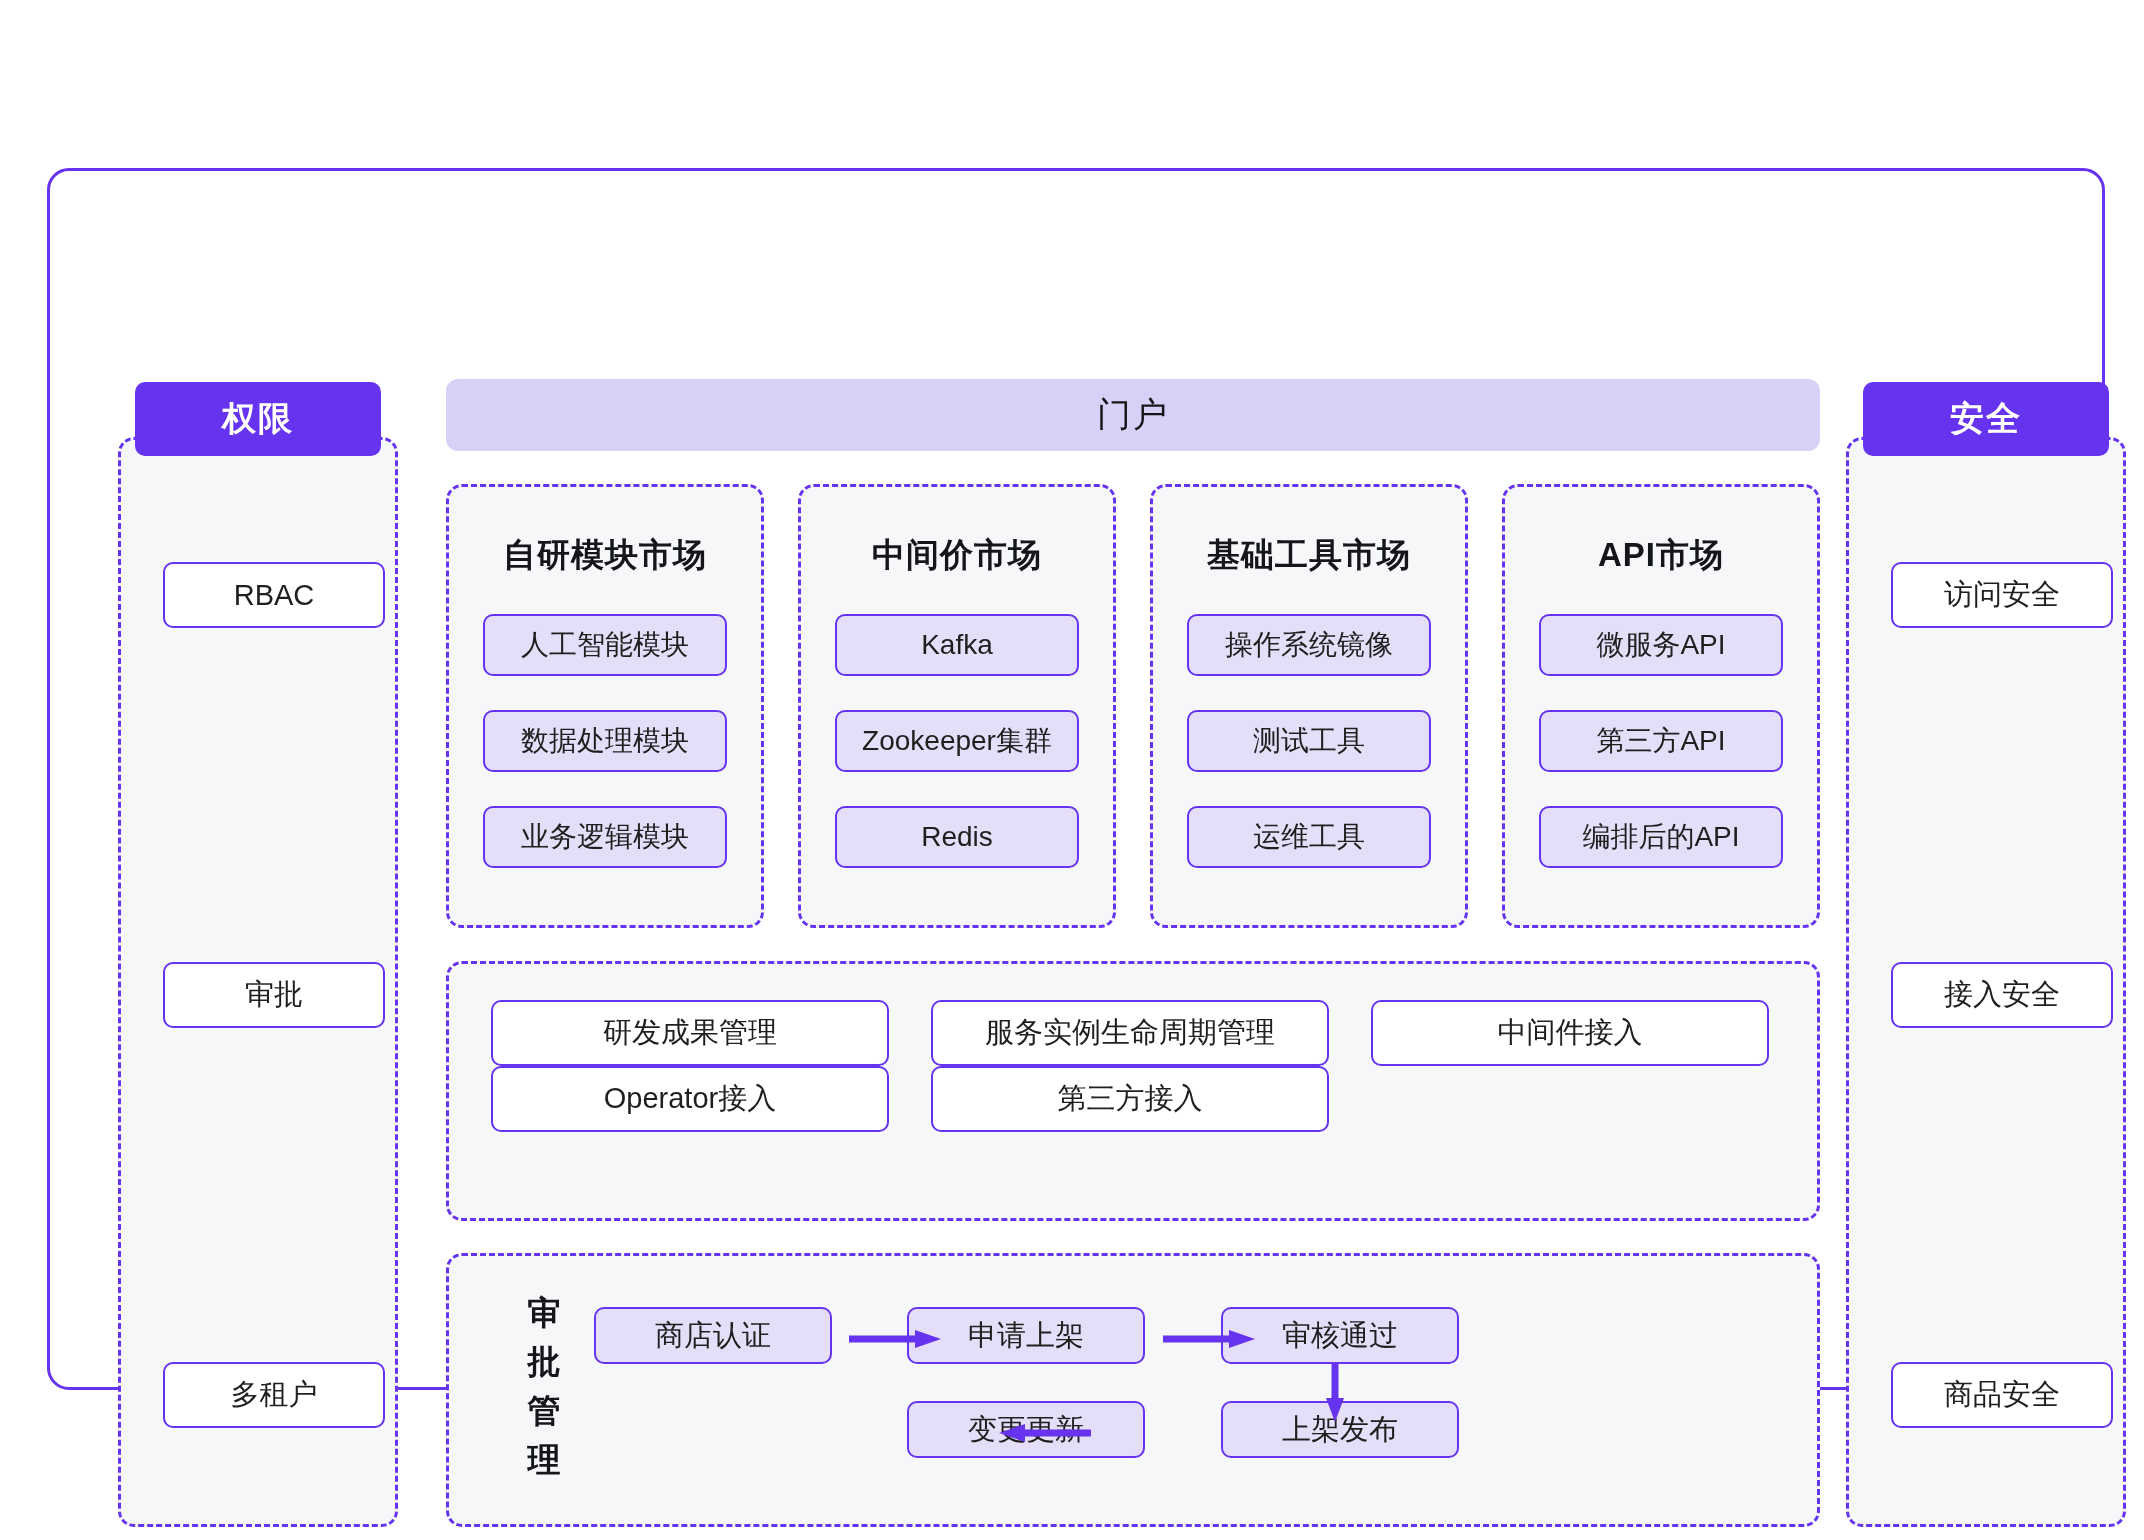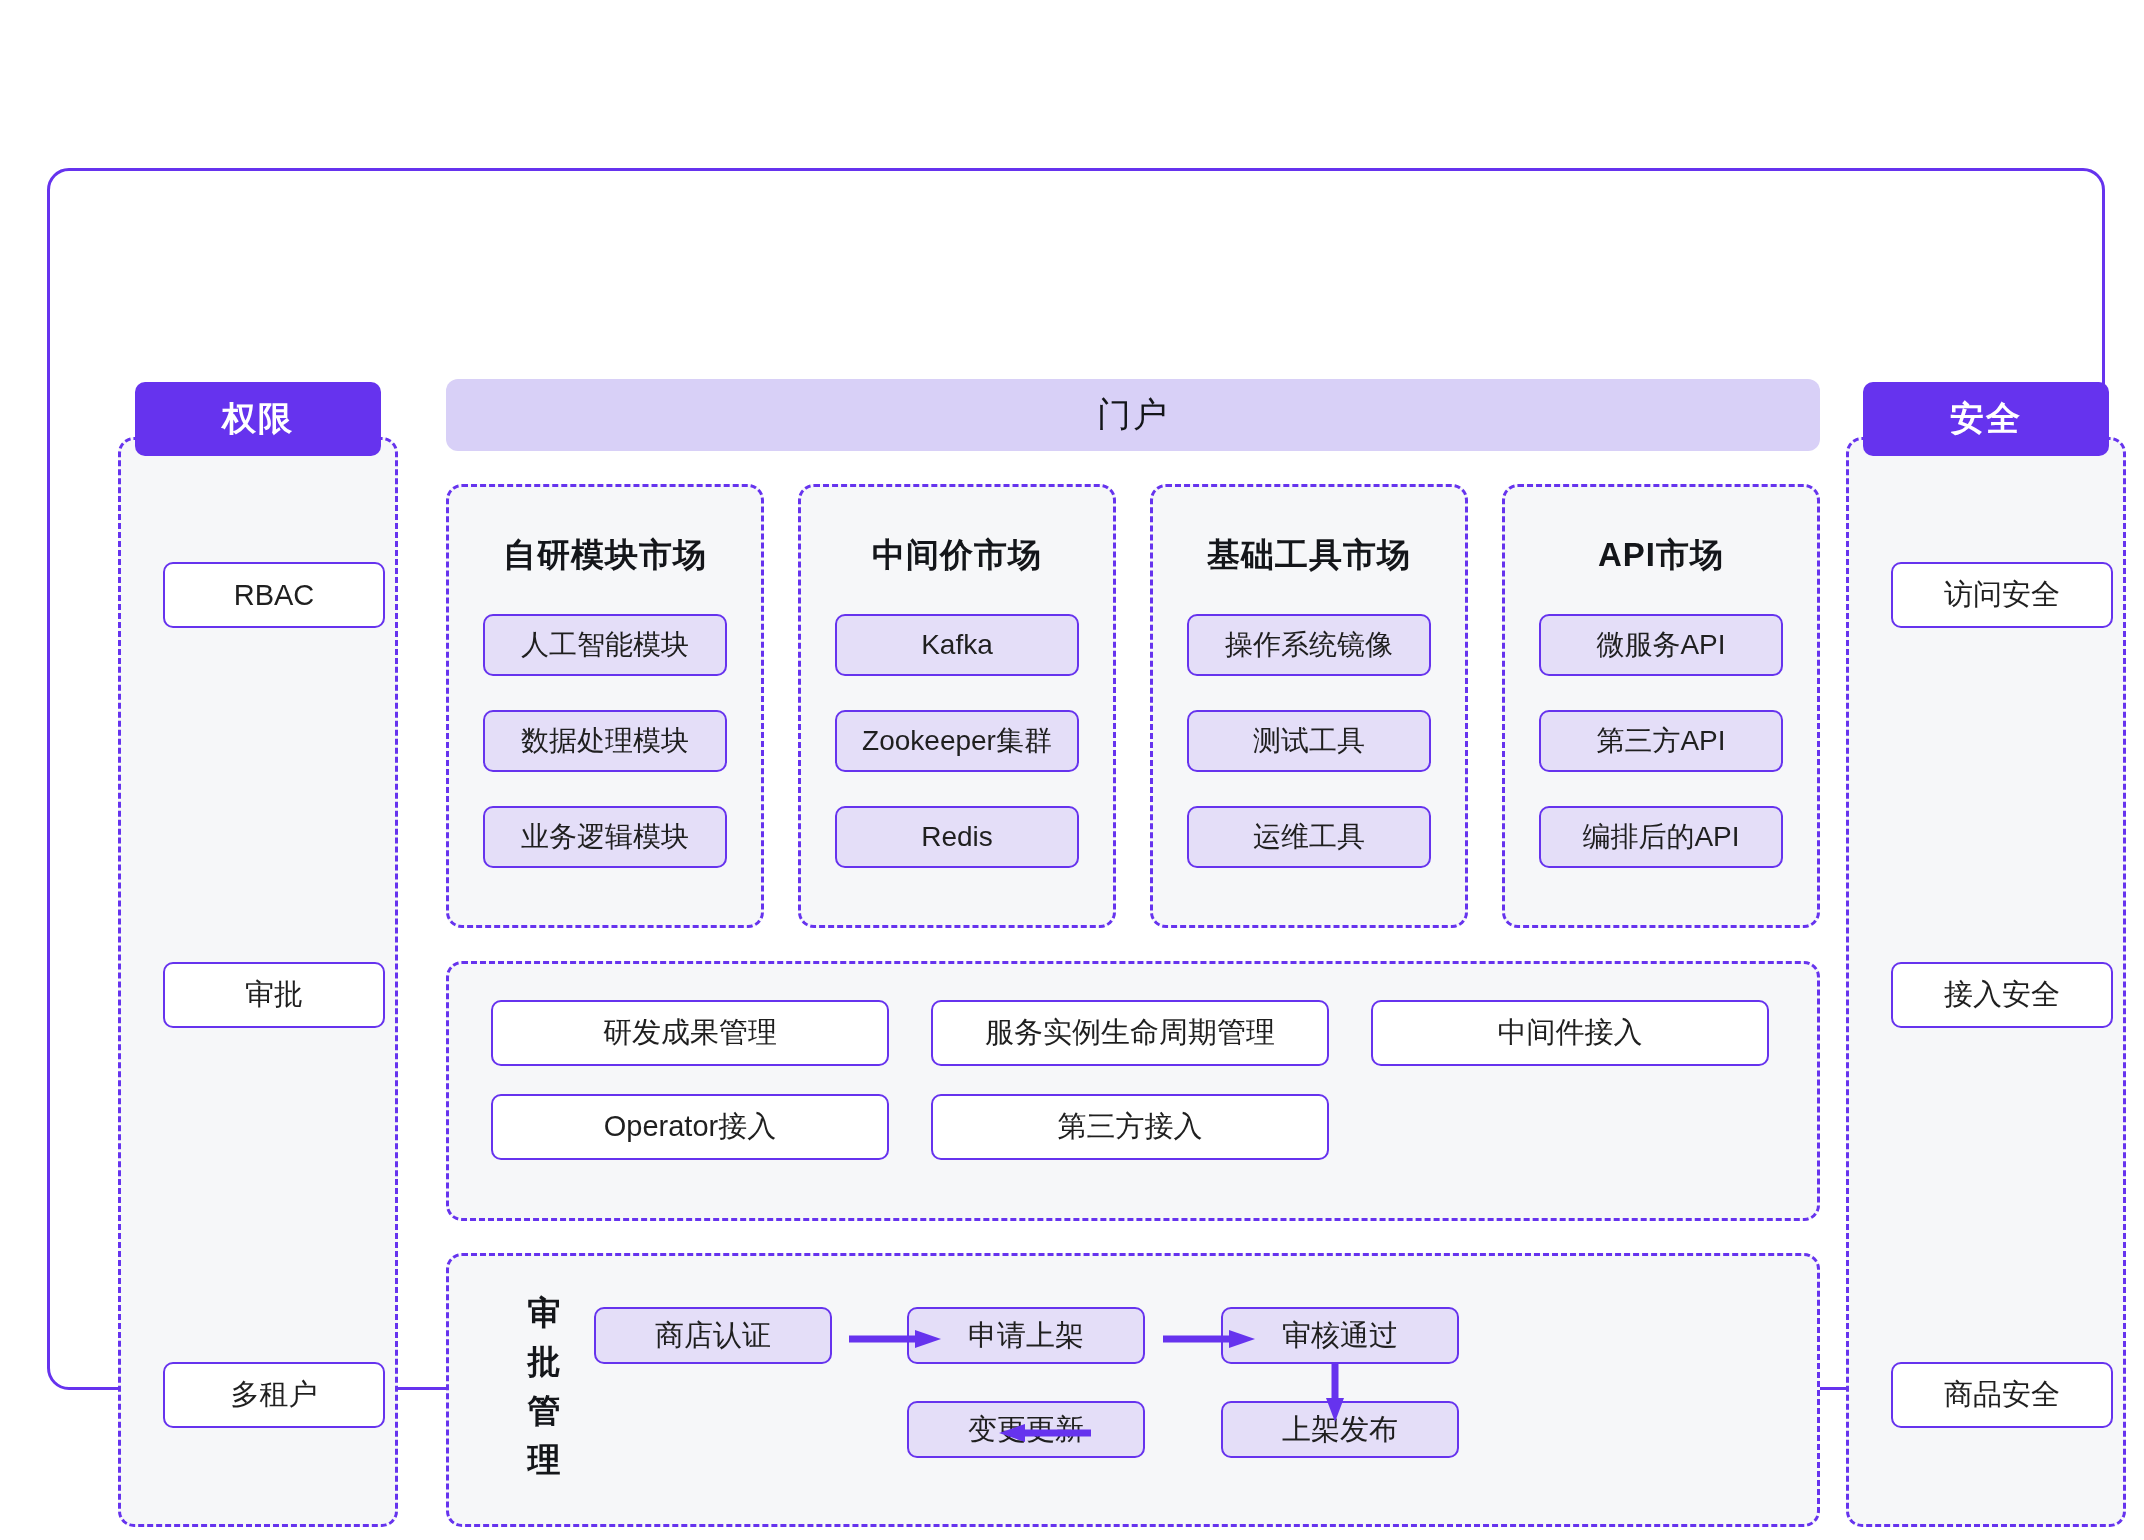--- a/index.html
+++ b/index.html
@@ -153,21 +153,20 @@
     height: 260px;
     background: #F6F7F9;
     border: 3px dashed #6633EE;
     border-radius: 16px;
     box-sizing: border-box;
     padding: 36px 42px;
   }
   .mgmt-row {
     display: flex;
     gap: 42px;
-    margin-bottom: 28px;
   }
   .mgmt-chip {
     width: 398px;
     height: 66px;
     background: #ffffff;
     border: 2.5px solid #6633EE;
     border-radius: 10px;
     display: flex;
     align-items: center;
     justify-content: center;

